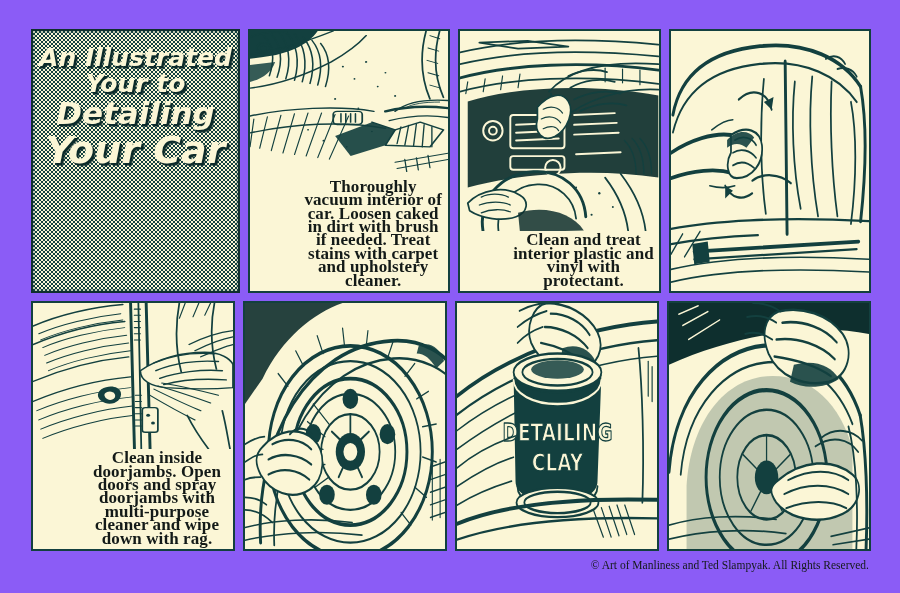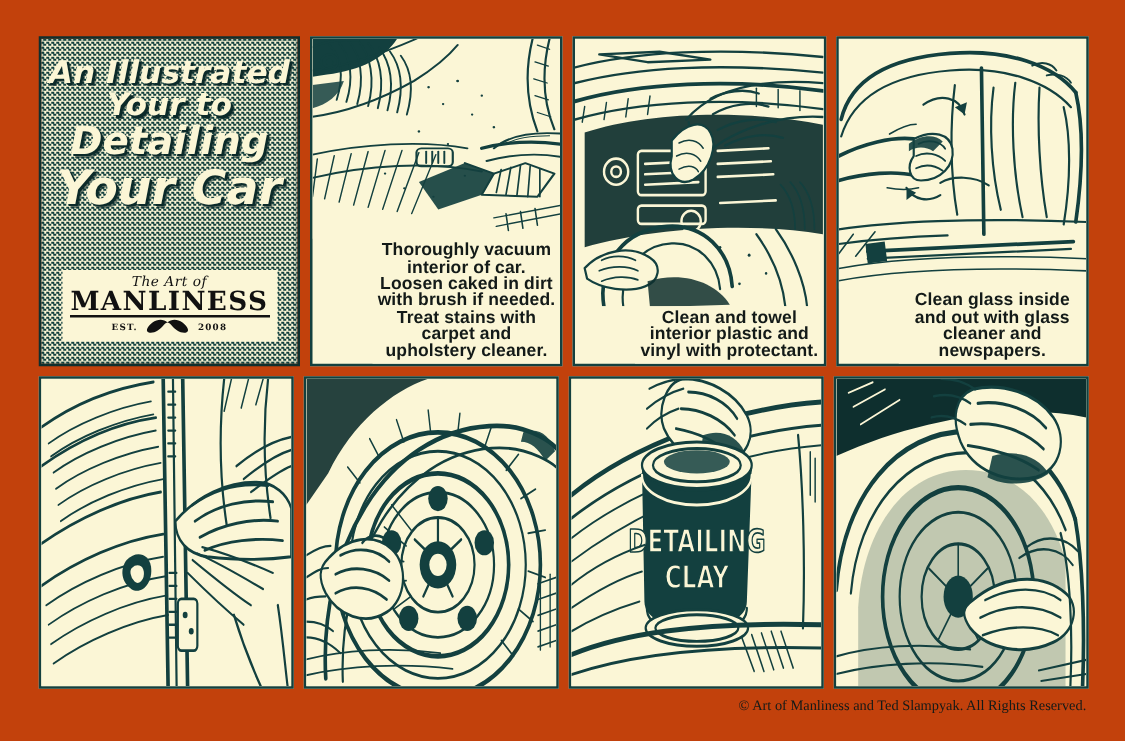--- a/index.html
+++ b/index.html
@@ -12,21 +12,21 @@
     width: 900px;
     height: 593px;
     overflow: hidden;
     font-family: "Liberation Serif", "DejaVu Serif", serif;
     color: #13403f;
   }
   #poster {
     position: relative;
     width: 900px;
     height: 593px;
-    background: #c2410c;
+    background: #8b5cf6;
     box-sizing: border-box;
   }
 
   
   .row {
     position: absolute;
     left: 31px;
     width: 840px;
     display: flex;
     gap: 8px;
@@ -49,22 +49,22 @@
     position: relative;
     flex: 1 1 auto;
     overflow: hidden;
     background: #fbf6d6;
   }
   .art svg { display: block; width: 100%; height: 100%; }
 
   .caption {
     flex: 0 0 auto;
     text-align: center;
-    font-family: Liberation Sans, sans-serif;
-    font-size: 14px;
+    font-family: Liberation Serif, serif;
+    font-size: 17px;
     line-height: 13.4px;
     font-weight: 700;
     color: #131a18;
     padding: 2px 4px 4px 4px;
     letter-spacing: 0.1px;
     background: #fbf6d6;
     margin-left: 48px;
   }
 
   
@@ -192,33 +192,20 @@
 
   <div class="row" id="row-top">
 
     <div class="panel" id="panel-title" style="flex:0 0 209px;">
       <div class="title-inner">
         <div class="title-line tl-1">An Illustrated</div>
         <div class="title-line tl-2">Your to</div>
         <div class="title-line tl-3">Detailing</div>
         <div class="title-line tl-4">Your Car</div>
 
-        <div class="logo">
-          <div class="logo-script">The Art of</div>
-          <div class="logo-main">MANLINESS</div>
-          <div class="logo-rule"></div>
-          <div class="logo-bottom">
-            <span class="logo-est">EST.</span>
-            <svg class="stache" viewBox="0 0 40 14">
-              <path d="M20 4 C17 1,12 1,8 4 C4 7,2 11,5 12 C9 13,14 10,17 6 C18 4.6,19 4.2,20 4.2
-                       C21 4.2,22 4.6,23 6 C26 10,31 13,35 12 C38 11,36 7,32 4 C28 1,23 1,20 4 Z" fill="#111"></path>
-            </svg>
-            <span class="logo-year">2008</span>
-          </div>
-        </div>
       </div>
     </div>
 
     <div class="panel">
       <div class="art">
         <svg viewBox="0 0 205 190" preserveAspectRatio="none">
           <g class="ink thin">
 
             <path class="fill" d="M0 0 L70 0 C60 18,40 30,12 34 L0 36 Z"></path>
             <path class="fill" d="M0 44 L26 40 C22 54,12 62,0 66 Z" opacity=".85"></path>
@@ -395,21 +382,21 @@
             <path class="med" d="M166 146 C180 164,190 186,192 206"></path>
             <g class="fill">
               <circle cx="144" cy="166" r="1.2"></circle>
                 <circle cx="158" cy="180" r="1"></circle>
               <circle cx="136" cy="188" r="1.1"></circle>
                 <circle cx="120" cy="160" r="1"></circle>
             </g>
           </g>
         </svg>
       </div>
-      <div class="caption">Clean and towel interior plastic and vinyl with protectant.</div>
+      <div class="caption">Clean and treat interior plastic and vinyl with protectant.</div>
     </div>
 
     <div class="panel">
       <div class="art">
         <svg viewBox="0 0 205 205" preserveAspectRatio="none">
           <g class="ink thin">
 
             <path class="thick" d="M2 66 C10 34,40 16,92 12 C140 8,178 22,196 44"></path>
             <path class="med" d="M2 80 C12 48,42 30,92 26 C138 22,174 36,192 56"></path>
             <path class="thick" d="M196 44 C202 70,202 108,196 150"></path>
@@ -456,21 +443,20 @@
                 <path d="M30 158 L14 178"></path>
             </g>
 
             <g stroke-width="1.6">
               <path d="M160 22 C168 18,176 20,180 26"></path>
               <path d="M172 30 C180 28,188 30,192 36"></path>
             </g>
           </g>
         </svg>
       </div>
-      <div class="caption">Clean glass inside and out with glass cleaner and newspapers.</div>
     </div>
   </div>
 
   <div class="row" id="row-bottom">
 
     <div class="panel">
       <div class="art">
         <svg viewBox="0 0 205 190" preserveAspectRatio="none">
           <g class="ink thin">
 
@@ -546,20 +532,21 @@
             <path class="med" d="M158 146 C166 166,174 180,180 190"></path>
             <path class="med" d="M194 140 C198 160,200 178,202 190"></path>
             <g stroke-width="1.2">
               <path d="M156 0 L150 20"></path>
                 <path d="M170 0 L164 18"></path>
               <path d="M182 0 L176 16"></path>
             </g>
           </g>
         </svg>
       </div>
+      <div class="caption">Clean inside doorjambs. Open doors and spray doorjambs with multi-purpose cleaner and wipe down with rag.</div>
     </div>
 
     <div class="panel">
       <div class="art">
         <svg viewBox="0 0 205 195" preserveAspectRatio="none">
           <g class="ink thin">
 
             <path class="thick" d="M16 190 C10 106,66 34,150 30 C186 28,205 44,205 44"></path>
             <path class="med" d="M30 192 C26 114,78 48,152 44 C184 42,205 56,205 56"></path>
             <path class="fill-dk" d="M0 0 L100 0 C70 8,38 28,18 60 L0 80 Z" opacity=".9"></path>

